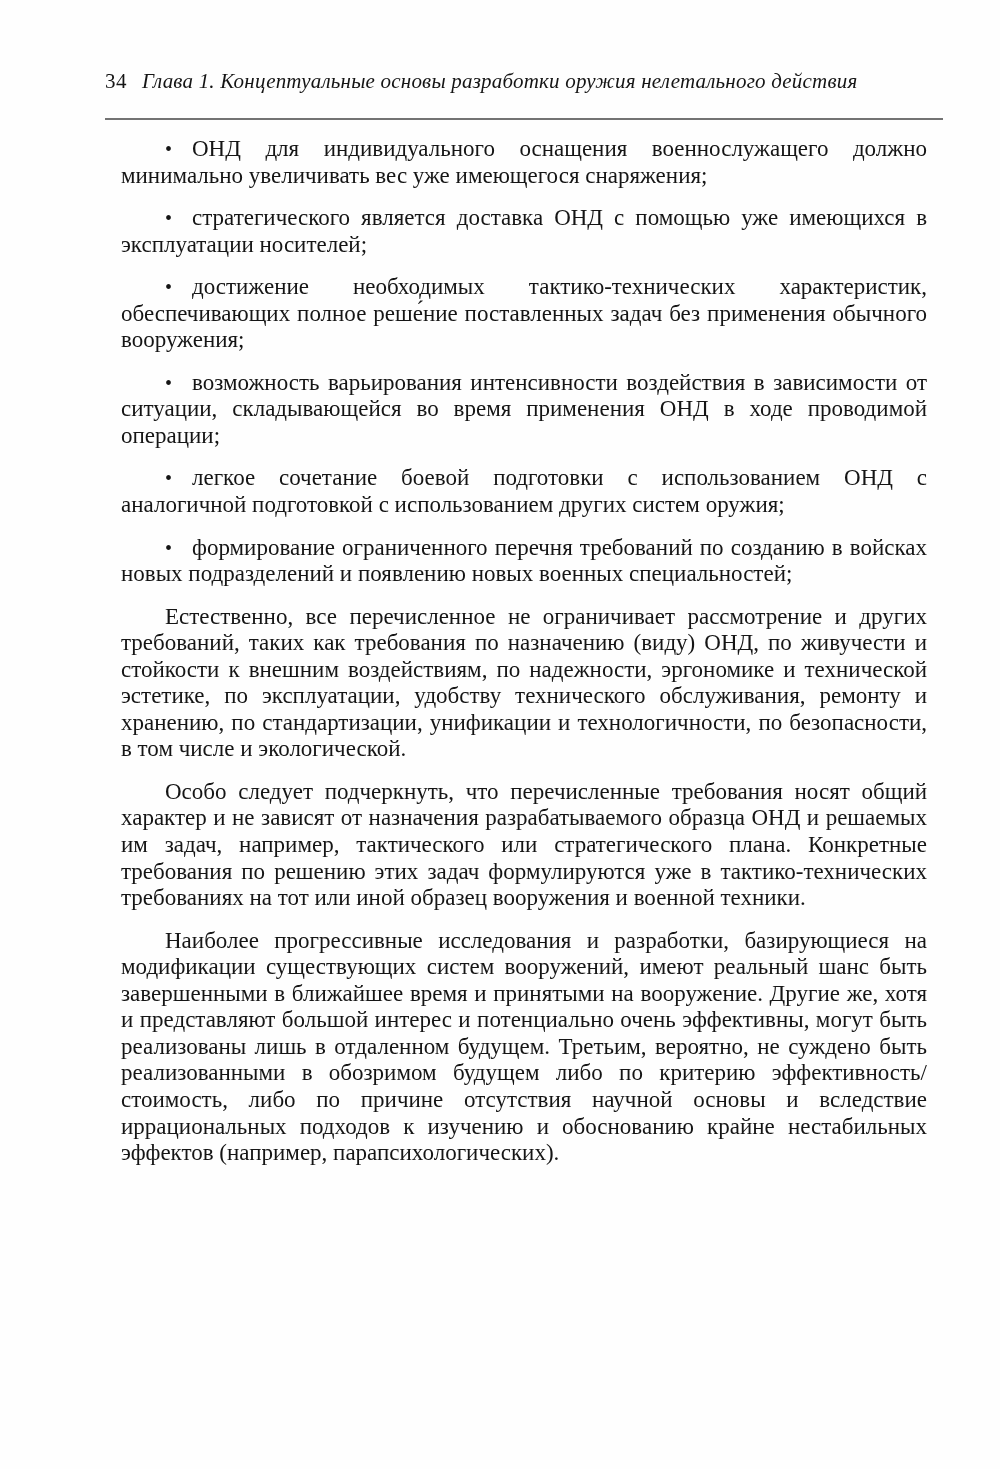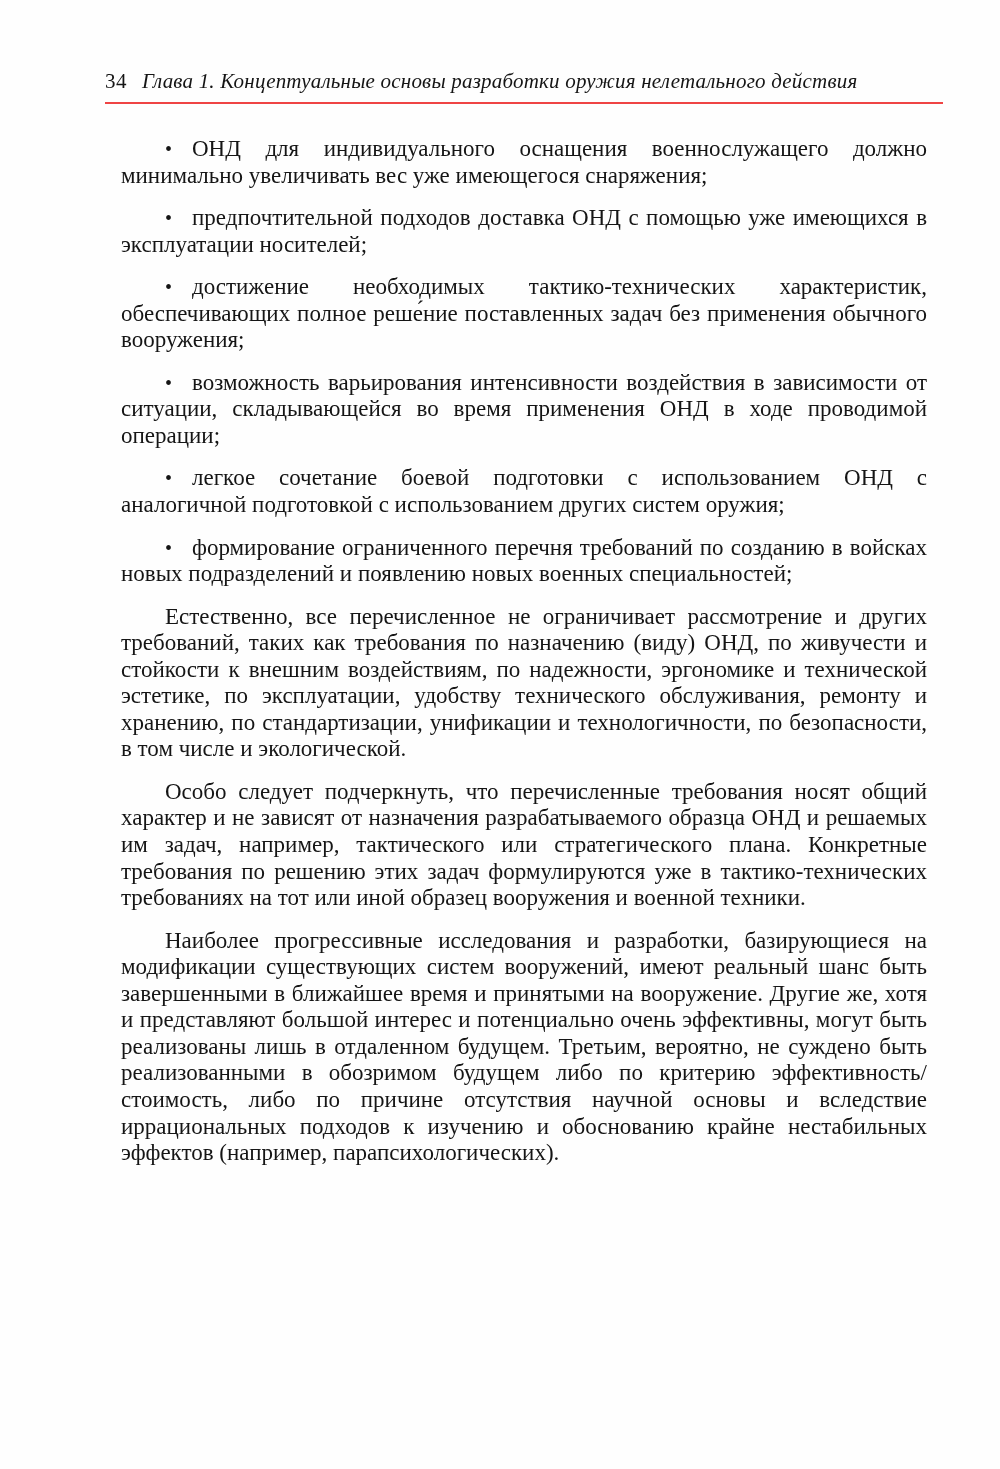--- a/index.html
+++ b/index.html
@@ -20,22 +20,22 @@
   .running-header {
     position: absolute;
     left: 105px;
     width: 838px;
     top: 70px;
     display: flex;
     align-items: baseline;
     gap: 15px;
     font-size: 21px;
     line-height: 23px;
-    border-bottom: 2px solid #ef4444;
-    padding-bottom: 9px;
+    border-bottom: 2px solid #737373;
+    padding-bottom: 25px;
     box-sizing: border-box;
   }
   .page-number {
     font-style: normal;
     letter-spacing: 0.5px;
   }
   .chapter-title {
     font-style: italic;
     letter-spacing: 0.2px;
     white-space: nowrap;
@@ -66,21 +66,21 @@
 
 <div class="page">
 
   <div class="running-header">
     <span class="page-number">34</span>
     <span class="chapter-title">Глава 1. Концептуальные основы разработки оружия нелетального действия</span>
   </div>
 
   <div class="page-body" id="page-body">
       <p><span class="bullet-glyph">•</span><span>ОНД для индивидуального оснащения военнослужащего должно минимально увеличивать вес уже имеющегося снаряжения;</span></p>
-      <p><span class="bullet-glyph">•</span><span>предпочтительной подходов доставка ОНД с помощью уже имеющихся в эксплуатации носителей;</span></p>
+      <p><span class="bullet-glyph">•</span><span>стратегического является доставка ОНД с помощью уже имеющихся в эксплуатации носителей;</span></p>
       <p><span class="bullet-glyph">•</span><span>достижение необходимых тактико-технических характеристик, обеспечивающих полное реше́ние поставленных задач без применения обычного вооружения;</span></p>
       <p><span class="bullet-glyph">•</span><span>возможность варьирования интенсивности воздействия в зависимости от ситуации, складывающейся во время применения ОНД в ходе проводимой операции;</span></p>
       <p><span class="bullet-glyph">•</span><span>легкое сочетание боевой подготовки с использованием ОНД с аналогичной подготовкой с использованием других систем оружия;</span></p>
       <p><span class="bullet-glyph">•</span><span>формирование ограниченного перечня требований по созданию в войсках новых подразделений и появлению новых военных специальностей;</span></p>
       <p><span>Естественно, все перечисленное не ограничивает рассмотрение и других требований, таких как требования по назначению (виду) ОНД, по живучести и стойкости к внешним воздействиям, по надежности, эргономике и технической эстетике, по эксплуатации, удобству технического обслуживания, ремонту и хранению, по стандартизации, унификации и технологичности, по безопасности, в том числе и экологической.</span></p>
       <p><span>Особо следует подчеркнуть, что перечисленные требования носят общий характер и не зависят от назначения разрабатываемого образца ОНД и решаемых им задач, например, тактического или стратегического плана. Конкретные требования по решению этих задач формулируются уже в тактико-технических требованиях на тот или иной образец вооружения и военной техники.</span></p>
       <p><span>Наиболее прогрессивные исследования и разработки, базирующиеся на модификации существующих систем вооружений, имеют реальный шанс быть завершенными в ближайшее время и принятыми на вооружение. Другие же, хотя и представляют большой интерес и потенциально очень эффективны, могут быть реализованы лишь в отдаленном будущем. Третьим, вероятно, не суждено быть реализованными в обозримом будущем либо по критерию эффективность/стоимость, либо по причине отсутствия научной основы и вследствие иррациональных подходов к изучению и обоснованию крайне нестабильных эффектов (например, парапсихологических).</span></p>
     </div>
 
 </div>

